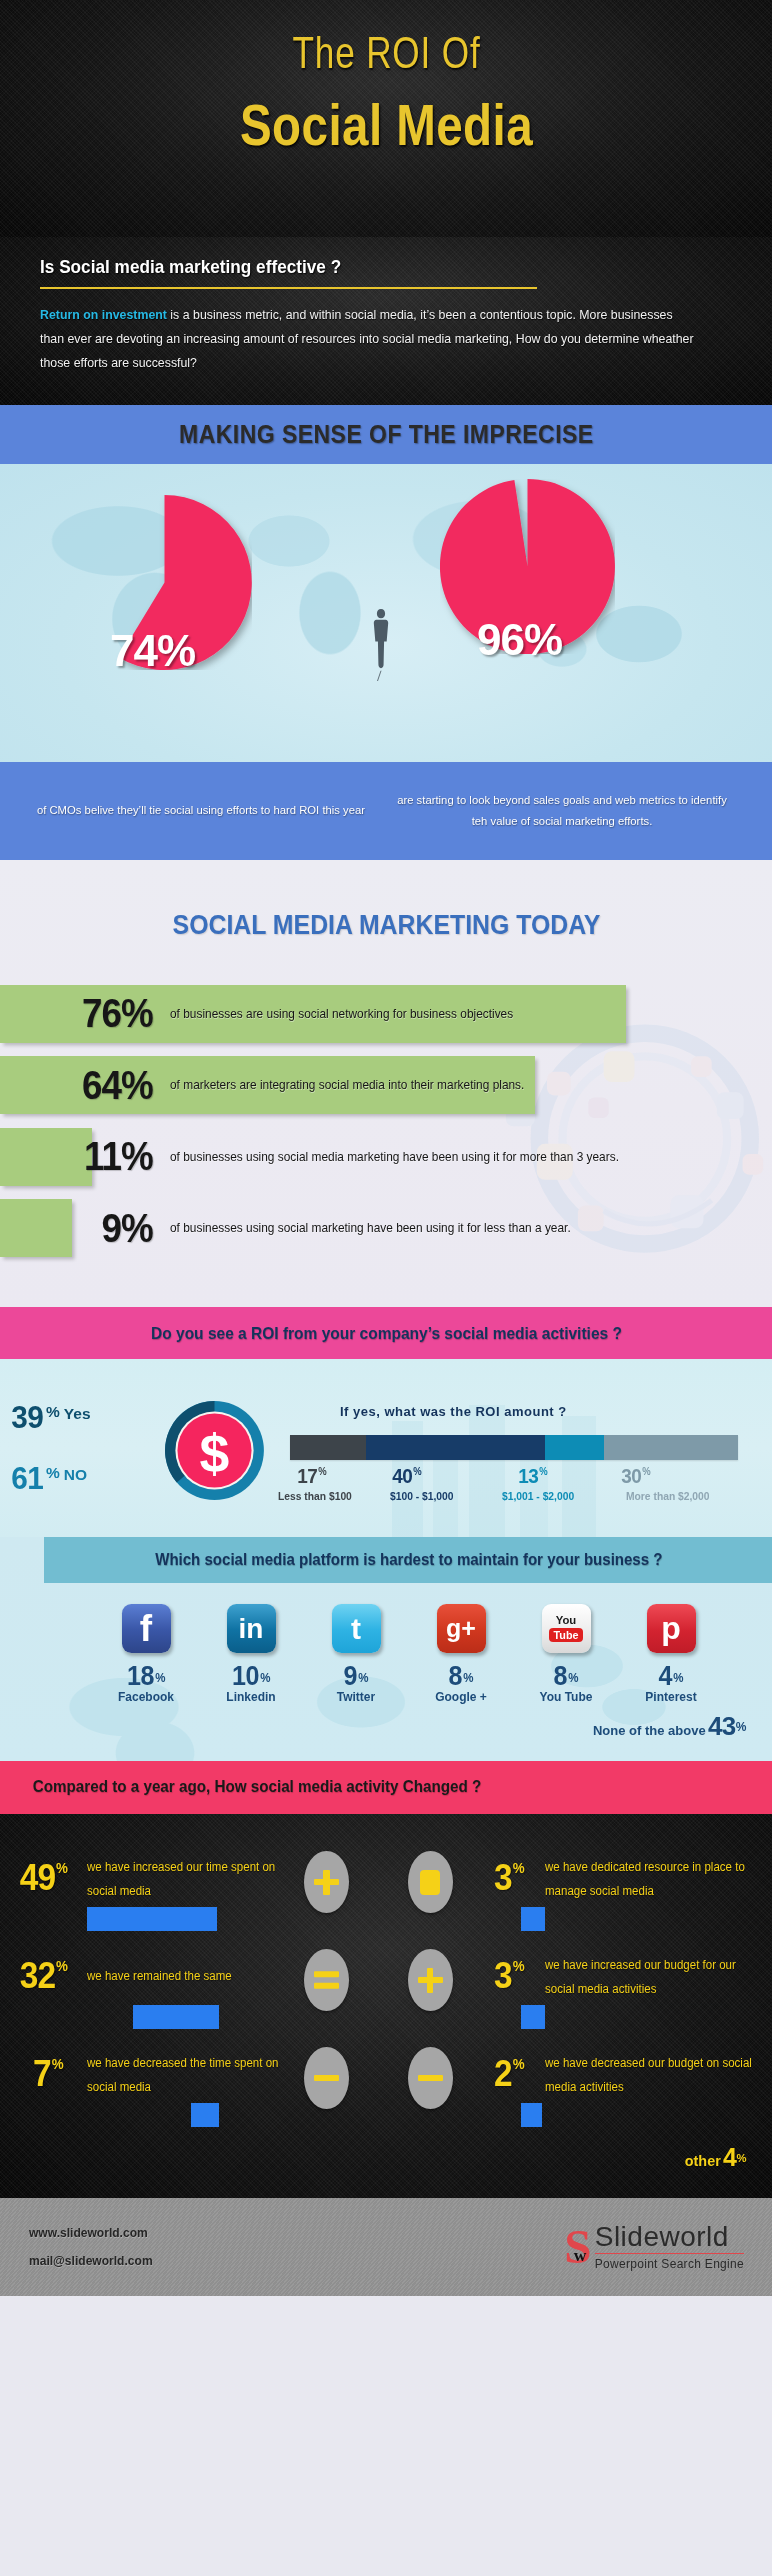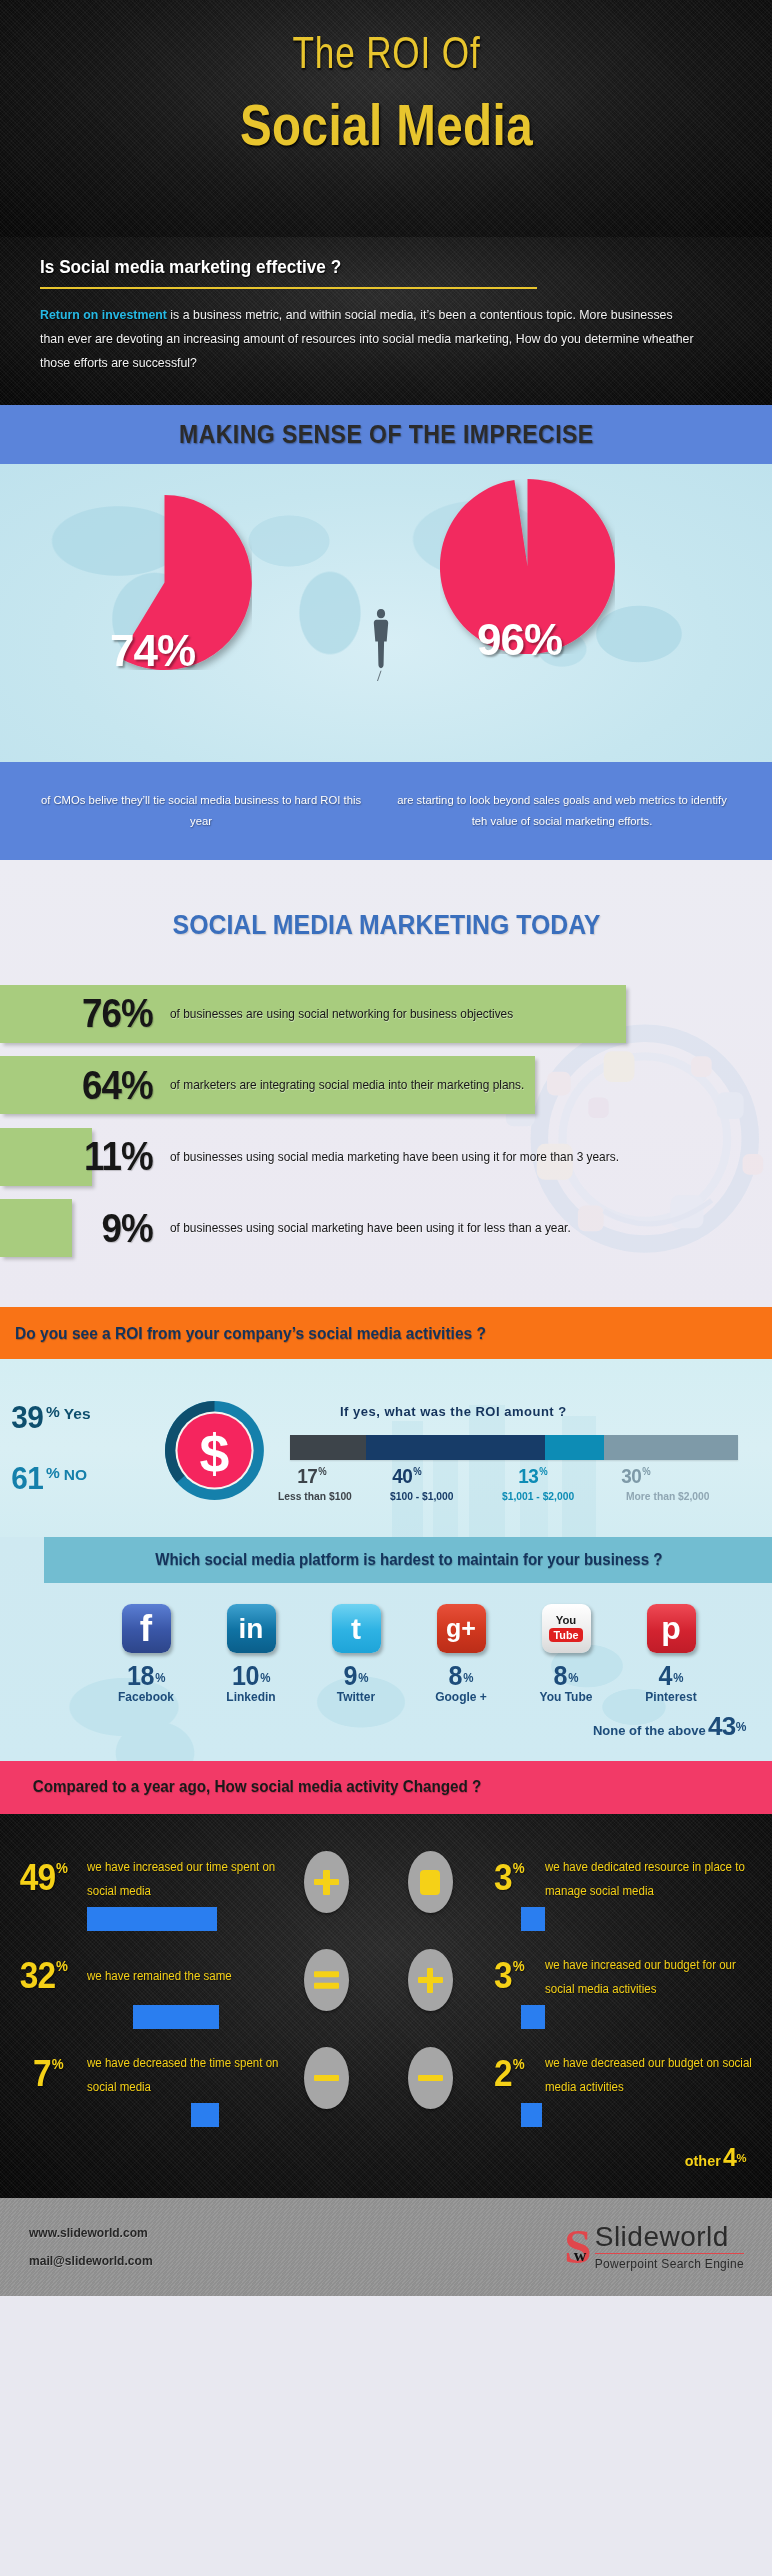--- a/index.html
+++ b/index.html
@@ -144,22 +144,22 @@
     text-shadow:1px 1px 1px rgba(0,0,0,.2);
   }
   .bar-txt {
     position:relative; z-index:2; font-size:12.4px; color:#151515;
     line-height:1.95; transform:scaleX(0.96); transform-origin:left center;
     text-shadow:0.5px 0.5px 0.5px rgba(255,255,255,.45);
   }
 
   
   .banner-teal {
-    background:#f97316; height:52px; display:flex;
-    align-items:center; justify-content:flex-start;
+    background:#ec4899; height:52px; display:flex;
+    align-items:center; justify-content:center;
   }
   .banner-teal span {
     font-size:16.5px; font-weight:bold; color:#14335c; transform:scaleX(0.94);
     text-shadow:0.5px 0.5px 1px rgba(0,0,0,.25);
   }
 
   
   .roi {
     position:relative; height:178px; overflow:hidden;
     background:linear-gradient(180deg,#d4eef3 0%, #d9eff4 50%, #d2ecf2 100%);
@@ -372,21 +372,21 @@
       <div class="pie-label lbl-left">74%</div>
       <div class="pie-label lbl-right">96%</div>
       <svg class="man" viewBox="0 0 46 140">
         <path fill="#4c5b66" d="M23 0c-5 0-8 4-8 9s3 9 8 9 8-4 8-9-3-9-8-9zM14 21h18c3 0 5 3 5 6l-3 36h-5l-1 45c0 4-2 7-5 7s-5-3-5-7l-1-45h-5l-3-36c0-3 2-6 5-6z"></path>
         <path fill="none" stroke="#38424b" stroke-width="1.4" d="M23 120 L6 170"></path>
       </svg>
     </div>
   </section>
 
   <section class="caption-blue">
-    <div class="cap cap-left">of CMOs belive they’ll tie social media business to hard ROI this year</div>
+    <div class="cap cap-left">of CMOs belive they’ll tie social using efforts to hard ROI this year</div>
     <div class="cap cap-right">are starting to look beyond sales goals and web metrics to identify teh value of social marketing efforts.</div>
   </section>
 
   <section class="today">
     <svg class="today-deco" viewBox="0 0 620 560">
       <g opacity="0.5">
         <circle cx="330" cy="290" r="205" fill="none" stroke="#bcd2e8" stroke-width="34"></circle>
         <circle cx="330" cy="290" r="160" fill="none" stroke="#d7e4f1" stroke-width="16"></circle>
         <rect x="60" y="210" rx="14" width="56" height="56" fill="#cfe0ef"></rect>
         <rect x="140" y="160" rx="14" width="46" height="46" fill="#f3dede"></rect>

